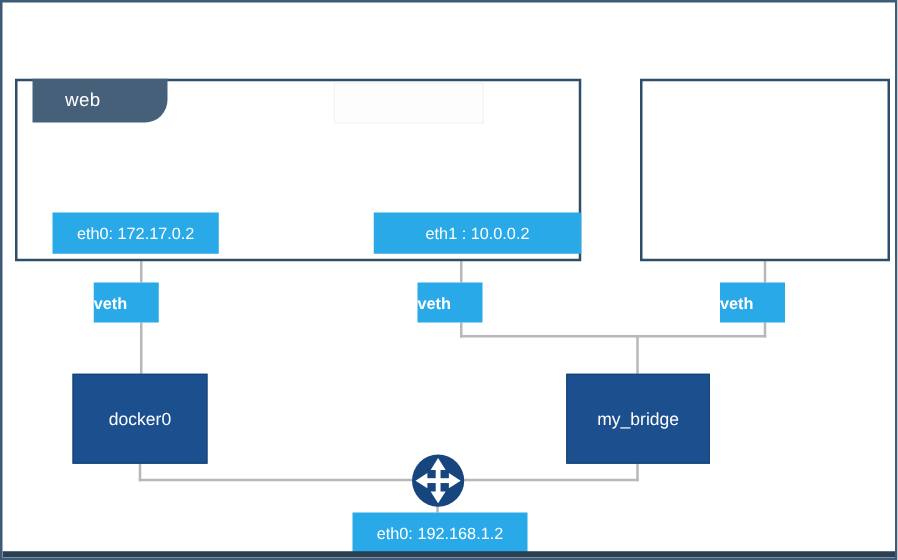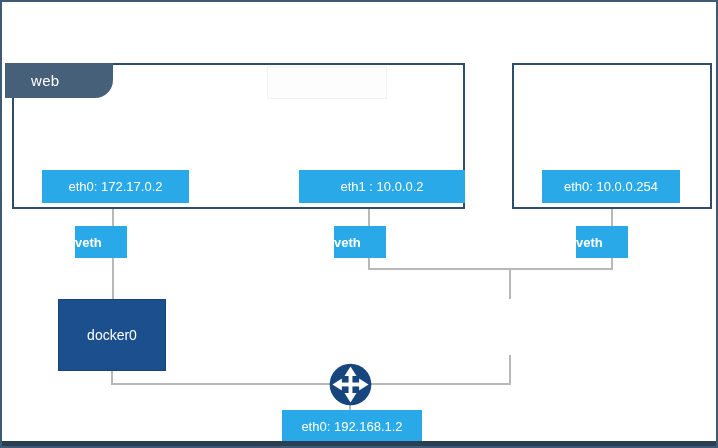--- a/index.html
+++ b/index.html
@@ -24,28 +24,28 @@
   .bottom-bar{position:absolute;left:0;bottom:0;width:100%;height:5px;background:var(--bottom-bar);z-index:4;}
   .tab{
     position:absolute;background:var(--tab-slate);color:var(--text-light);
     border-bottom-right-radius:18px;font-size:15px;letter-spacing:.3px;z-index:3;
     display:flex;align-items:center;
   }
   .host-tab{left:0;top:0;width:137px;height:33px;padding-left:18px;}
   .container-box{position:absolute;border:2px solid var(--container-border);background:var(--background);z-index:2;}
   .web-box{left:10px;top:61px;width:453px;height:146px;}
   .db-box{left:510px;top:61px;width:200px;height:146px;}
-  .web-tab{left:3px;top:61px;width:108px;height:35px;padding-left:26px;}
+  .web-tab{left:24px;top:61px;width:108px;height:35px;padding-left:26px;}
   .db-tab{left:510px;top:61px;width:110px;height:33px;padding-left:40px;}
   .ghost-rect{position:absolute;left:265px;top:64px;width:120px;height:33px;background:#fdfdfd;border:1px solid #f3f3f3;z-index:2;}
   .iface{
     position:absolute;background:var(--interface-blue);color:var(--text-light);
     font-size:13px;display:flex;align-items:center;justify-content:center;z-index:3;
   }
-  .if-web-eth0{left:40px;top:168px;width:147px;height:33px;}
+  .if-web-eth0{left:40px;top:168px;width:133px;height:33px;}
   .if-web-eth1{left:297px;top:168px;width:166px;height:33px;}
   .if-db-eth0{left:540px;top:168px;width:138px;height:33px;}
   .if-host-eth0{left:280px;top:408px;width:140px;height:32px;}
   .veth{
     position:absolute;background:var(--interface-blue);color:var(--text-light);
     font-size:13px;display:flex;align-items:center;justify-content:flex-start;z-index:2;
     width:52px;height:32px;top:224px;font-weight:bold;
   }
   .veth-1{left:73px;}
   .veth-2{left:332px;}
@@ -102,36 +102,36 @@
     <span>web</span>
   </div>
   <div class="iface if-web-eth0">
     <span>eth0: 172.17.0.2</span>
   </div>
   <div class="iface if-web-eth1">
     <span>eth1 : 10.0.0.2</span>
   </div>
 
   <div class="container-box db-box"></div>
-  <div class="iface if-db-eth0">
-    <span>eth0: 10.0.0.254</span>
-  </div>
 
   <div class="veth veth-1">
     <span>veth</span>
   </div>
   <div class="veth veth-2">
     <span>veth</span>
   </div>
   <div class="veth veth-3">
     <span>veth</span>
   </div>
 
   <div class="bridge bridge-docker0">
     <span>docker0</span>
+  </div>
+  <div class="bridge bridge-mybridge">
+    <span>my_bridge</span>
   </div>
 
   <div class="router">
     <svg viewBox="0 0 40 40" xmlns="http://www.w3.org/2000/svg" aria-hidden="true">
       <circle cx="20" cy="20" r="19.4" fill="#17457e"></circle>
       <g fill="#ffffff">
         <g>
           <rect x="18.2" y="10.5" width="3.6" height="11"></rect>
           <polygon points="20,3.2 14.4,12 25.6,12"></polygon>
         </g>

